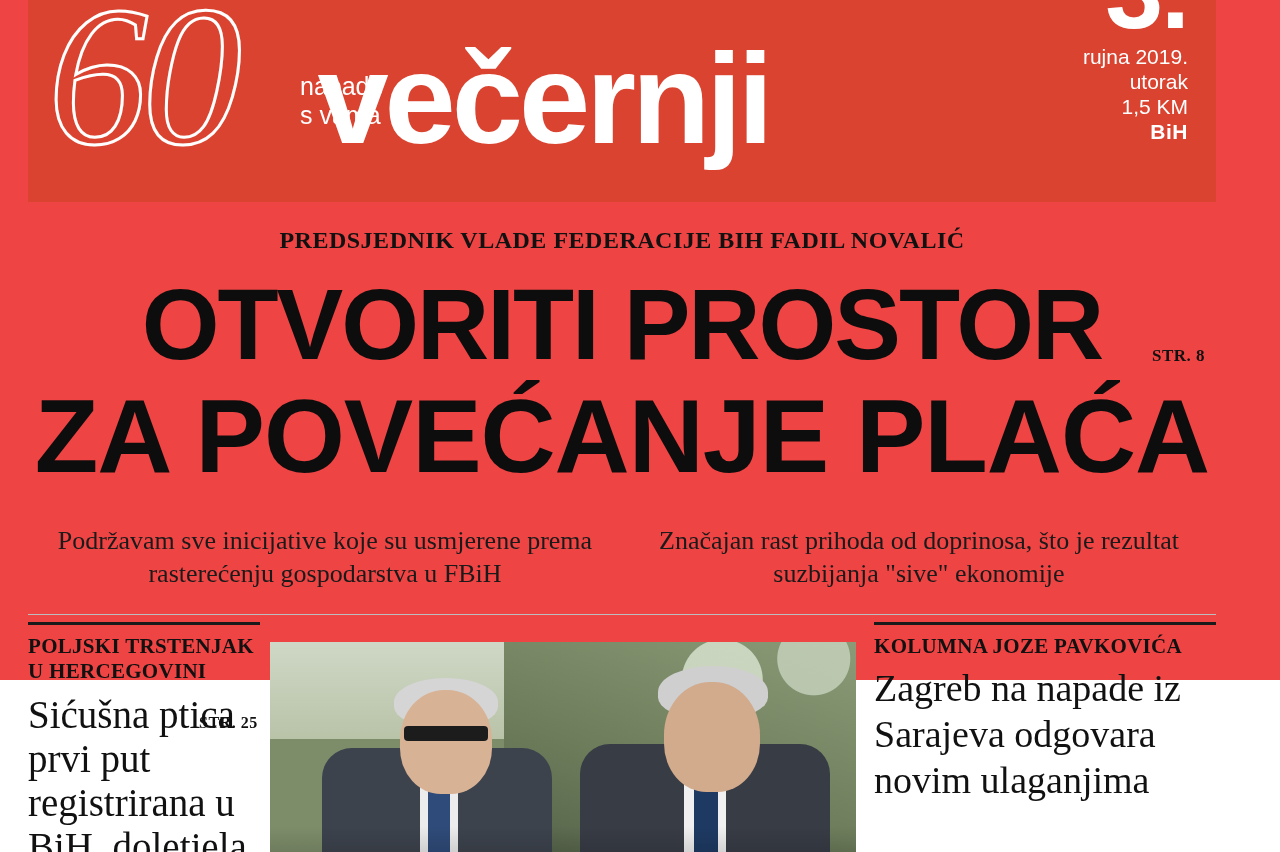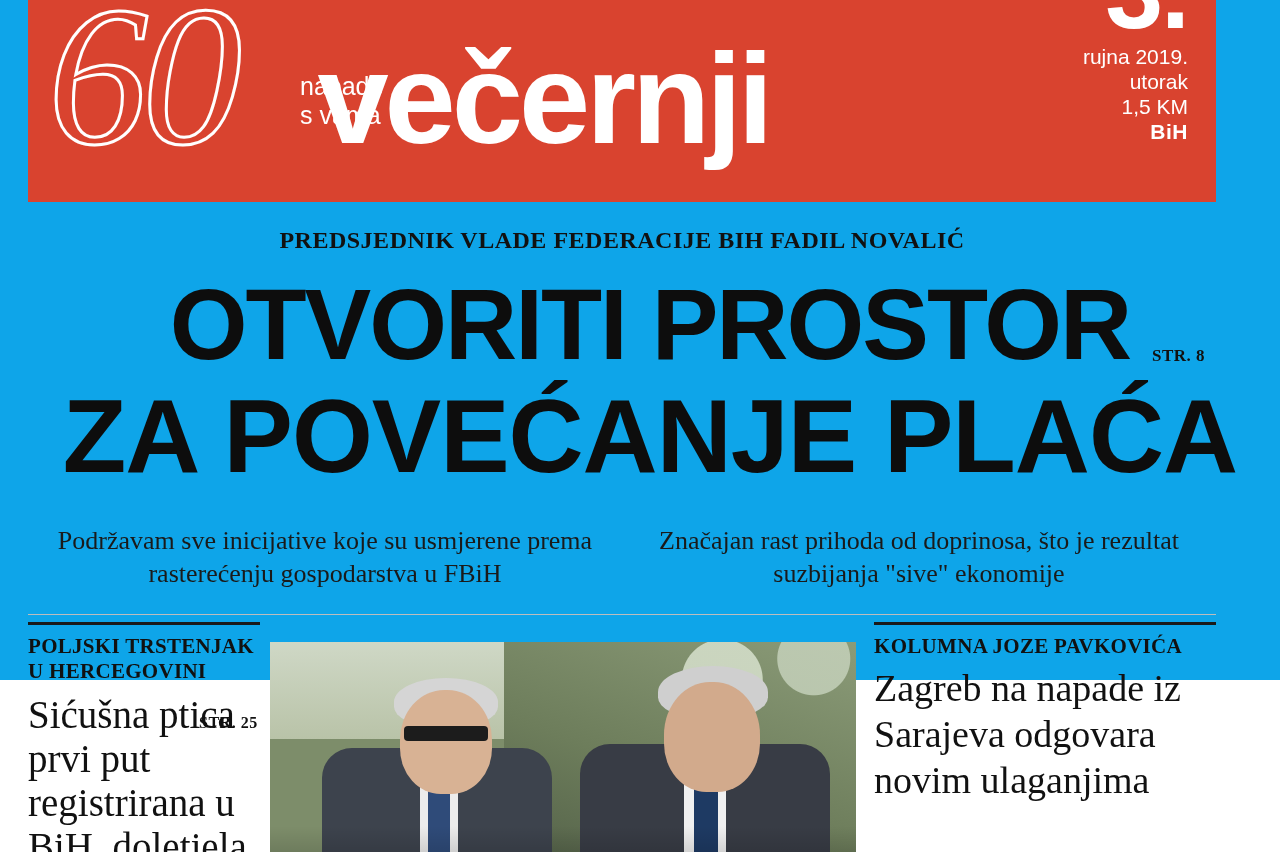--- a/index.html
+++ b/index.html
@@ -11,21 +11,21 @@
     width: 1280px;
     height: 852px;
     overflow: hidden;
     font-family: "Liberation Serif", serif;
     color: #000;
   }
   .page {
     position: relative;
     width: 1280px;
     height: 680px;
-    background: #0ea5e9;
+    background: #ef4444;
   }
 
   
   .masthead {
     position: absolute;
     left: 28px;
     top: 0;
     width: 1188px;
     height: 202px;
     background: #d9432f;
@@ -117,21 +117,20 @@
     left: 28px;
     top: 268px;
     width: 1188px;
     text-align: center;
     font-family: "Liberation Sans", sans-serif;
     font-weight: bold;
     font-size: 104px;
     line-height: 112px;
     letter-spacing: -2px;
     color: #0d0d0d;
-    margin-left: 28px;
   }
   .headline .hl-line { display: block; white-space: nowrap; }
   .headline .hl-line.l1 { font-size: 100px; }
   .headline .hl-line.l2 { font-size: 104px; letter-spacing: -1px;}
   .page-ref-str8 {
     position: absolute;
     left: 1152px;
     top: 346px;
     font-family: "Liberation Serif", serif;
     font-weight: bold;

